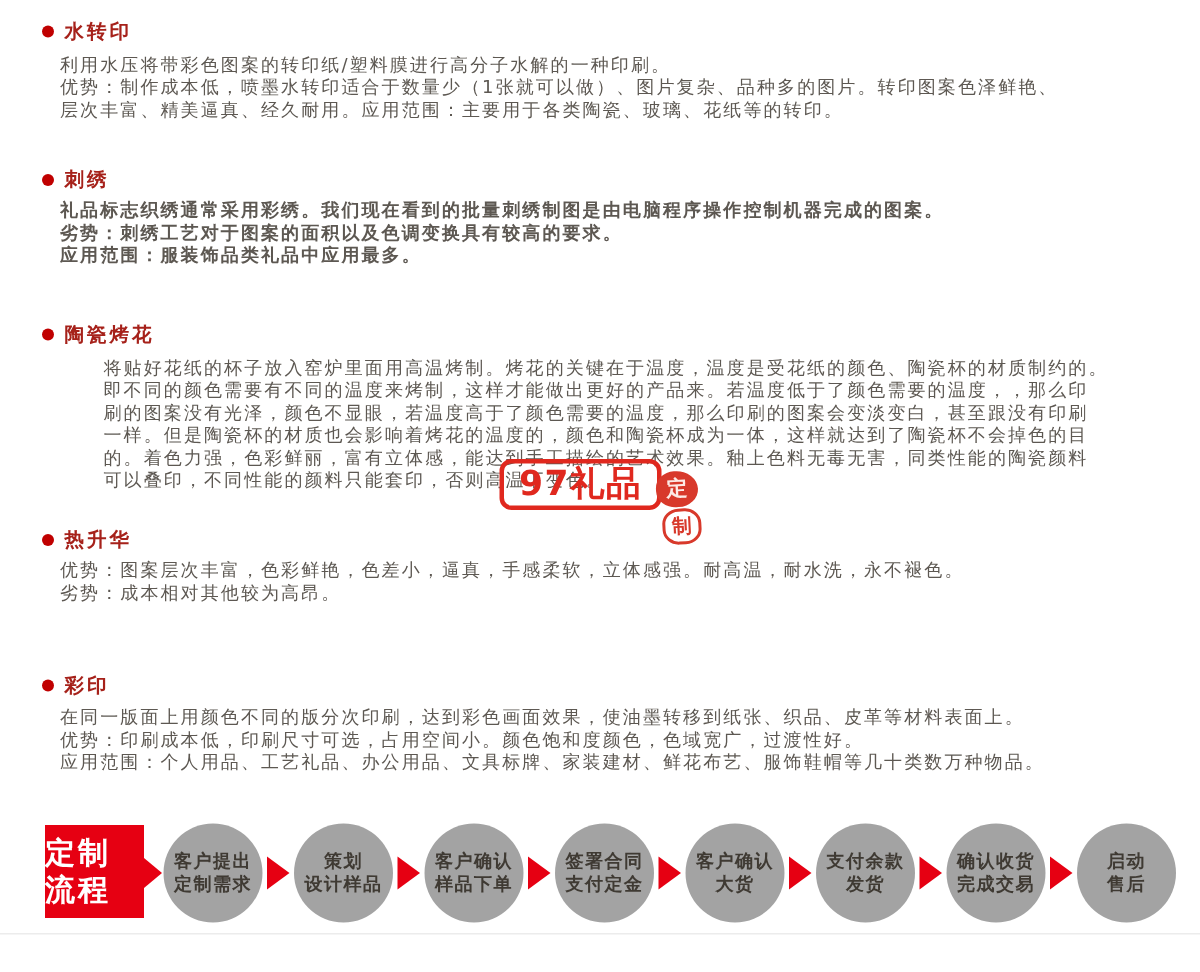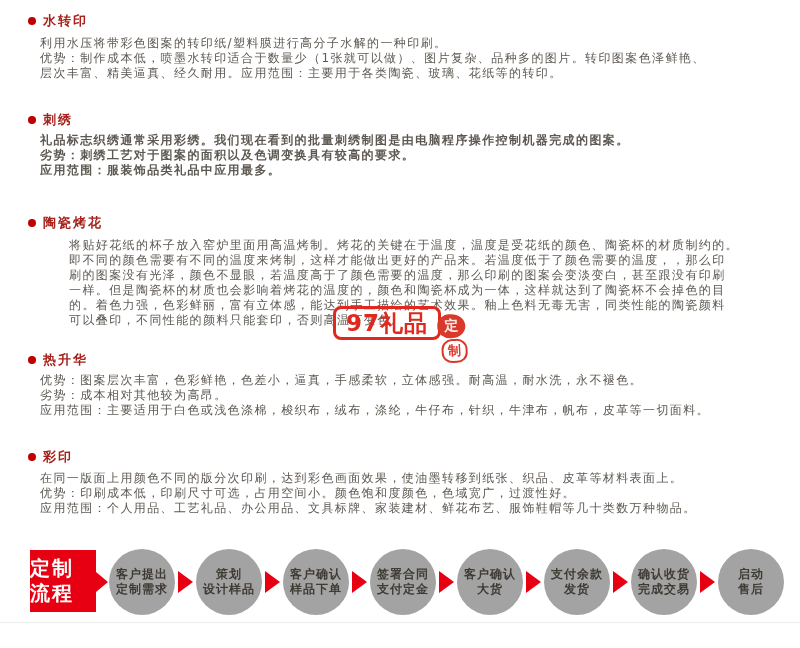--- a/index.html
+++ b/index.html
@@ -102,21 +102,20 @@
   </div>
 
   <div class="section">
     <div class="sec-head" style="top:352px;">
       <span class="bullet"></span>
       <span class="sec-title">热升华</span>
     </div>
     <div class="sec-body" style="top:373px;">
       <div class="bline">优势：图案层次丰富，色彩鲜艳，色差小，逼真，手感柔软，立体感强。耐高温，耐水洗，永不褪色。</div>
       <div class="bline">劣势：成本相对其他较为高昂。</div>
-      <div class="bline">应用范围：主要适用于白色或浅色涤棉，梭织布，绒布，涤纶，牛仔布，针织，牛津布，帆布，皮革等一切面料。</div>
     </div>
   </div>
 
   <div class="section">
     <div class="sec-head" style="top:449px;">
       <span class="bullet"></span>
       <span class="sec-title">彩印</span>
     </div>
     <div class="sec-body" style="top:471px;">
       <div class="bline">在同一版面上用颜色不同的版分次印刷，达到彩色画面效果，使油墨转移到纸张、织品、皮革等材料表面上。</div>

